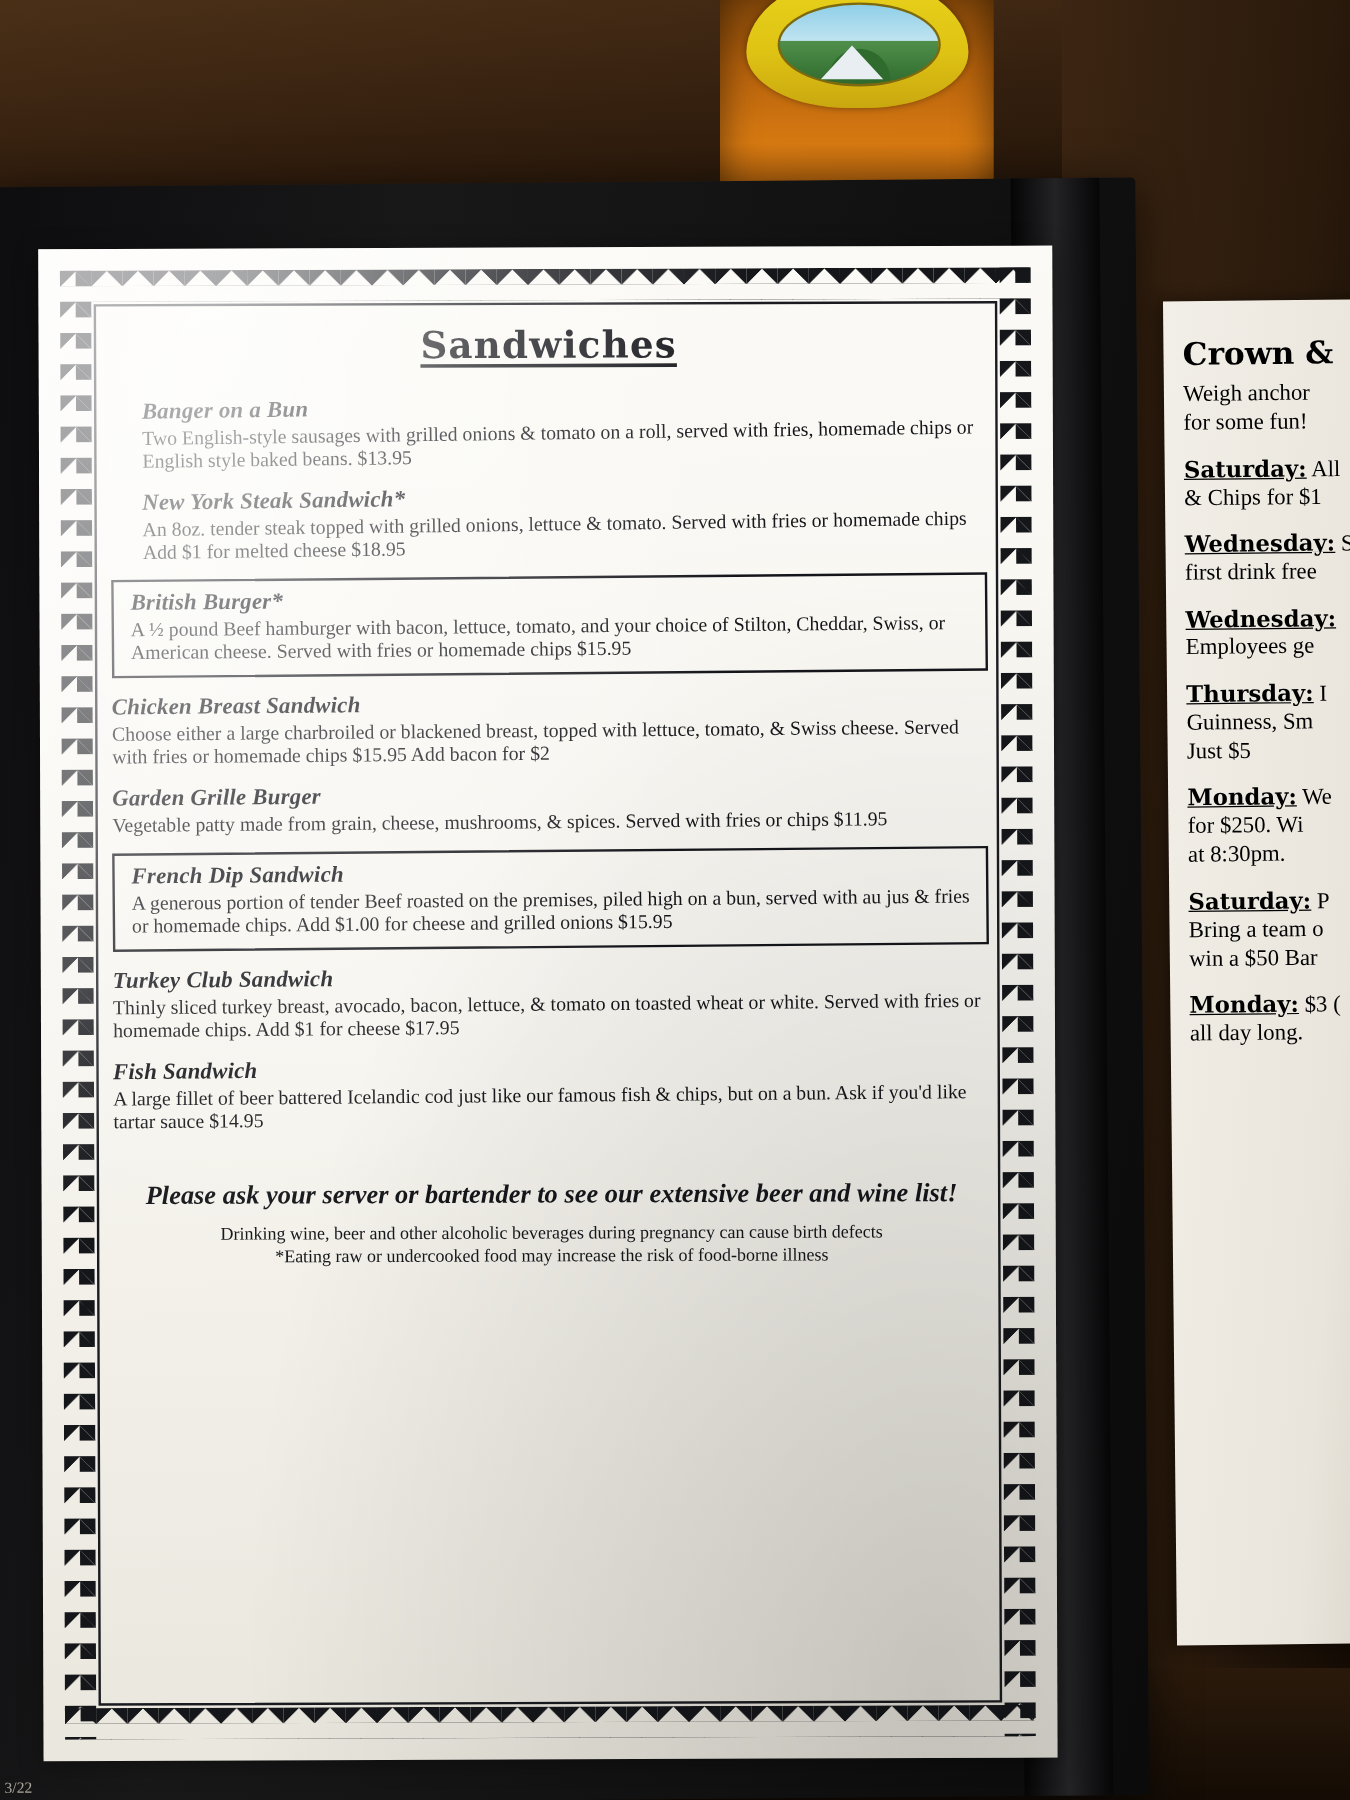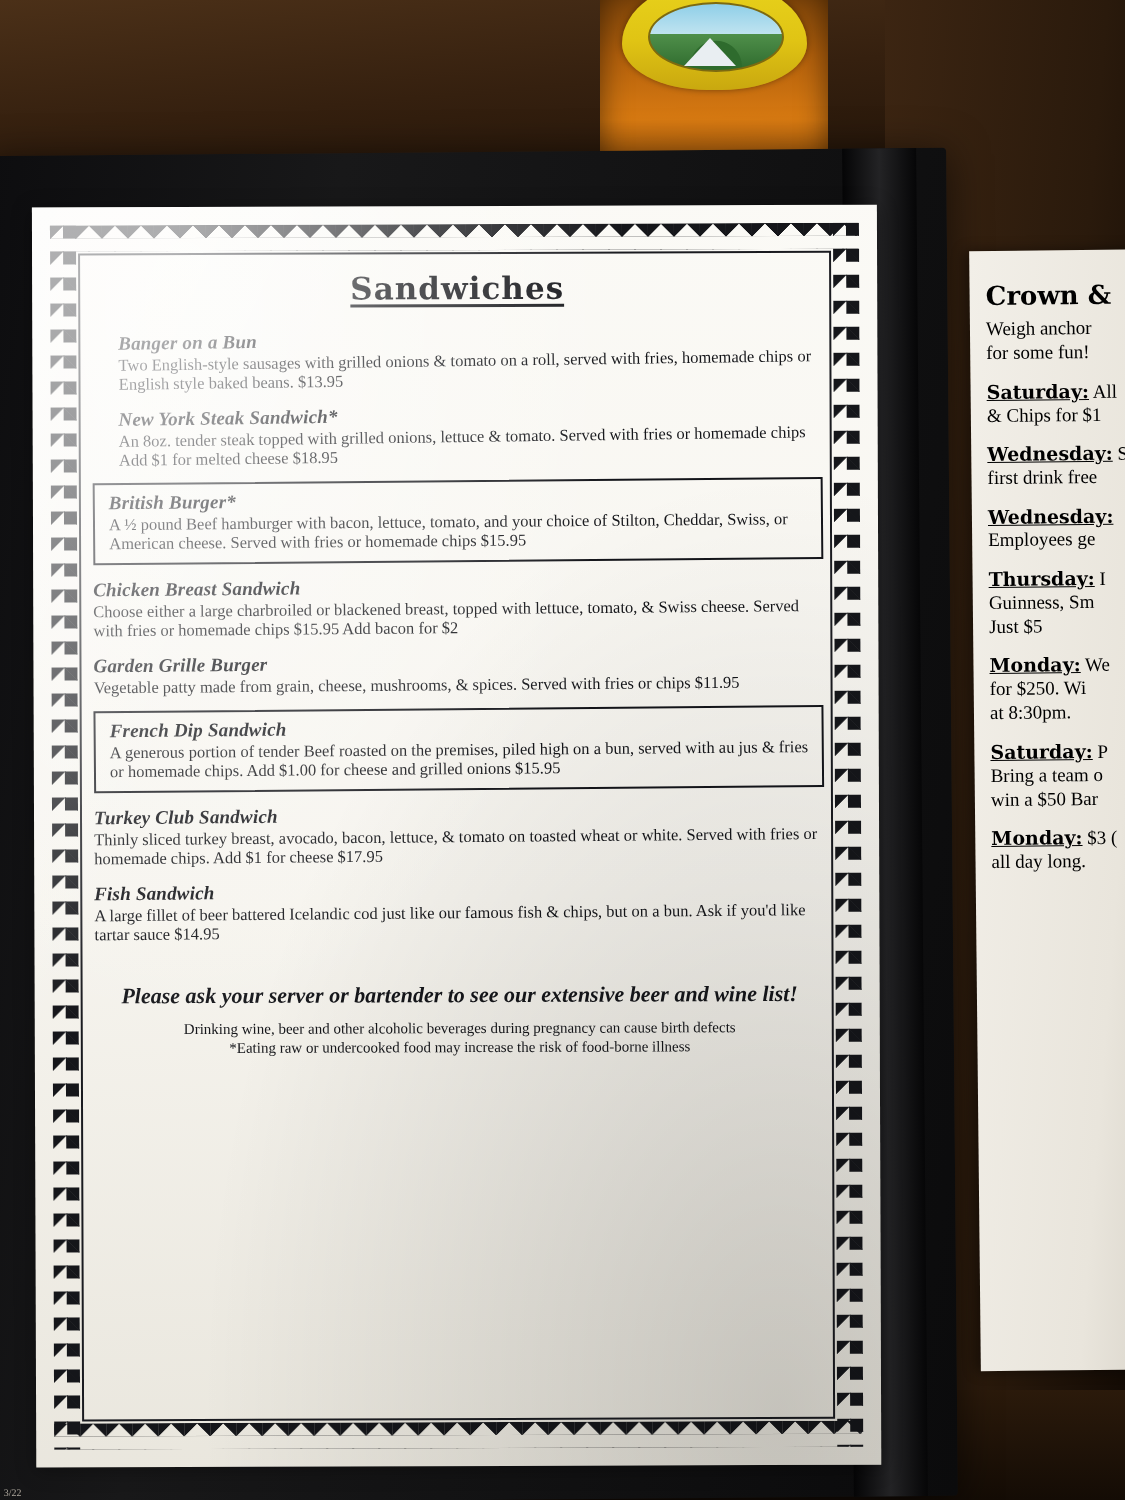--- a/index.html
+++ b/index.html
@@ -250,21 +250,21 @@
     font-weight: bold;
     font-size: 19px;
     text-decoration: underline;
   }
   .rp-rest { font-family: "Liberation Serif", serif; font-size: 19px; }
 
   #corner-text {
     position: absolute;
     left: 6px; bottom: 6px;
     font-family: "Liberation Serif", serif;
-    font-size: 10px;
+    font-size: 13px;
     color: #cfc7ba;
     opacity: .8;
   }
 </style>
 </head>
 <body>
 
 <div id="scene">
 
   <div class="wood-dark"></div>

